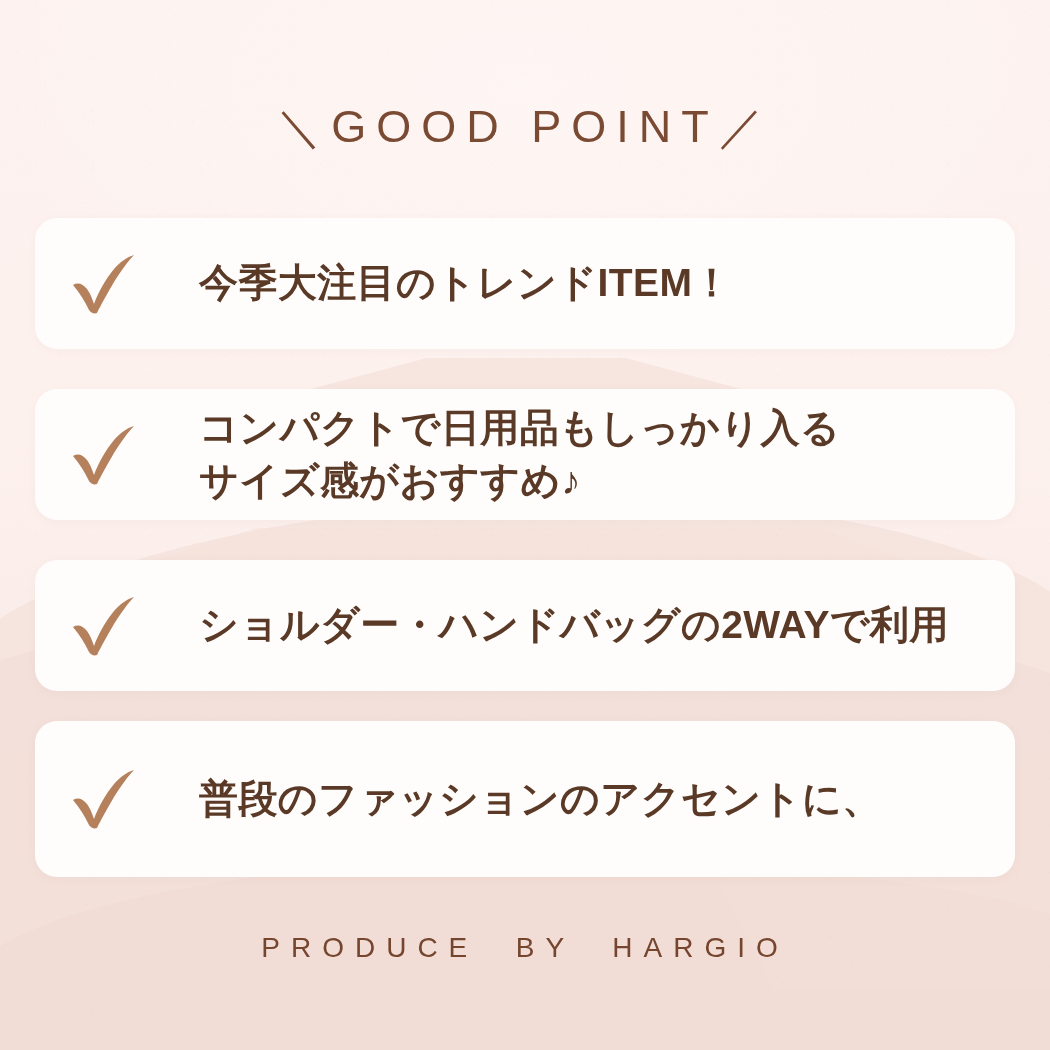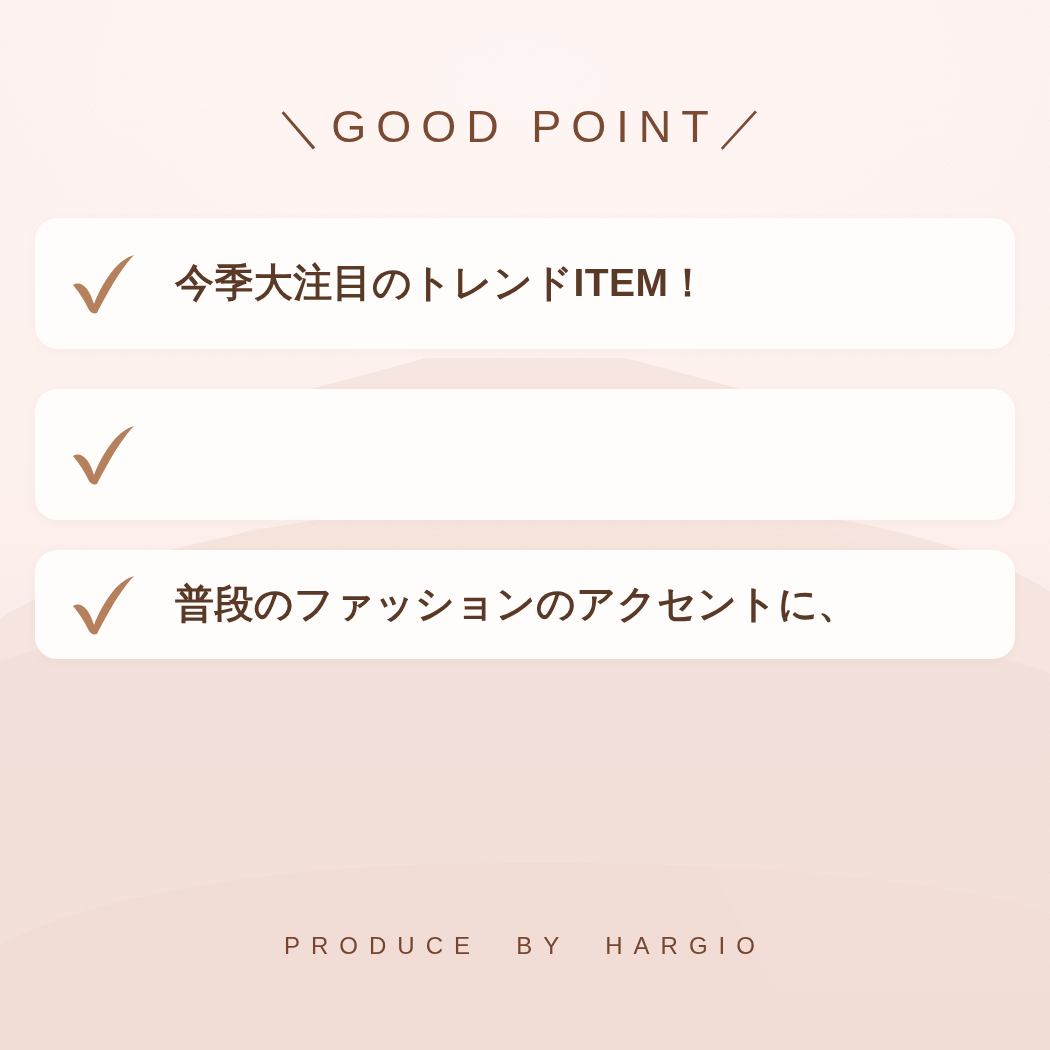--- a/index.html
+++ b/index.html
@@ -147,26 +147,27 @@
   .card {
     position: relative;
     width: 980px;
     background: #fffdfc;
     border-radius: 22px;
     box-shadow: 0 2px 10px rgba(180,140,125,.07);
     display: flex;
     align-items: center;
     margin-bottom: 40px;
     box-sizing: border-box;
+    gap: 24px;
   }
 
   .card.c1 { height: 131px; }
   .card.c2 { height: 131px; margin-bottom: 40px; }
   .card.c3 { height: 131px; margin-bottom: 30px; }
-  .card.c4 { height: 109px; margin-bottom: 17px; }
+  .card.c4 { height: 156px; margin-bottom: 17px; }
 
   .check-slot {
     width: 140px;
     min-width: 140px;
     display: flex;
     align-items: center;
     justify-content: center;
     align-self: stretch;
   }
 
@@ -192,21 +193,21 @@
     white-space: nowrap;
   }
 
   .footer {
     position: absolute;
     top: 932px;
     left: 0;
     width: 1050px;
     text-align: center;
     font-family: "Liberation Sans", "DejaVu Sans", sans-serif;
-    font-size: 24px;
+    font-size: 28px;
     font-weight: 400;
     letter-spacing: 11px;
     color: #75452e;
     white-space: pre;
   }
 </style>
 </head>
 <body>
 
 <div id="page">
@@ -233,28 +234,40 @@
         <span class="check-slot">
           <svg viewBox="0 0 74 64" xmlns="http://www.w3.org/2000/svg" aria-hidden="true">
             <path d="M5 33 C10 30, 15 32, 19 37 C22 41, 24 46, 26 52 C30 41, 37 28, 46 17 C52 10, 59 5, 66 3 C60 9, 53 19, 46 30 C39 42, 33 53, 29 61 C26 62, 23 61, 21 58 C17 50, 12 41, 5 33 Z" fill="#b5805c"></path>
           </svg>
         </span>
         <div class="card-text">
           <span class="line">今季大注目のトレンドITEM！</span>
         </div>
       </div>
 
+      <div class="card c2">
+        <span class="check-slot">
+          <svg viewBox="0 0 74 64" xmlns="http://www.w3.org/2000/svg" aria-hidden="true">
+            <path d="M5 33 C10 30, 15 32, 19 37 C22 41, 24 46, 26 52 C30 41, 37 28, 46 17 C52 10, 59 5, 66 3 C60 9, 53 19, 46 30 C39 42, 33 53, 29 61 C26 62, 23 61, 21 58 C17 50, 12 41, 5 33 Z" fill="#b5805c"></path>
+          </svg>
+        </span>
+        <div class="card-text">
+          <span class="line">コンパクトで日用品もしっかり入る</span>
+          <span class="line">サイズ感がおすすめ♪</span>
+        </div>
+      </div>
 
       <div class="card c3">
         <span class="check-slot">
           <svg viewBox="0 0 74 64" xmlns="http://www.w3.org/2000/svg" aria-hidden="true">
             <path d="M5 33 C10 30, 15 32, 19 37 C22 41, 24 46, 26 52 C30 41, 37 28, 46 17 C52 10, 59 5, 66 3 C60 9, 53 19, 46 30 C39 42, 33 53, 29 61 C26 62, 23 61, 21 58 C17 50, 12 41, 5 33 Z" fill="#b5805c"></path>
           </svg>
         </span>
         <div class="card-text">
+          <span class="line">ショルダー・ハンドバッグの2WAYで利用</span>
         </div>
       </div>
 
       <div class="card c4">
         <span class="check-slot">
           <svg viewBox="0 0 74 64" xmlns="http://www.w3.org/2000/svg" aria-hidden="true">
             <path d="M5 33 C10 30, 15 32, 19 37 C22 41, 24 46, 26 52 C30 41, 37 28, 46 17 C52 10, 59 5, 66 3 C60 9, 53 19, 46 30 C39 42, 33 53, 29 61 C26 62, 23 61, 21 58 C17 50, 12 41, 5 33 Z" fill="#b5805c"></path>
           </svg>
         </span>
         <div class="card-text">

